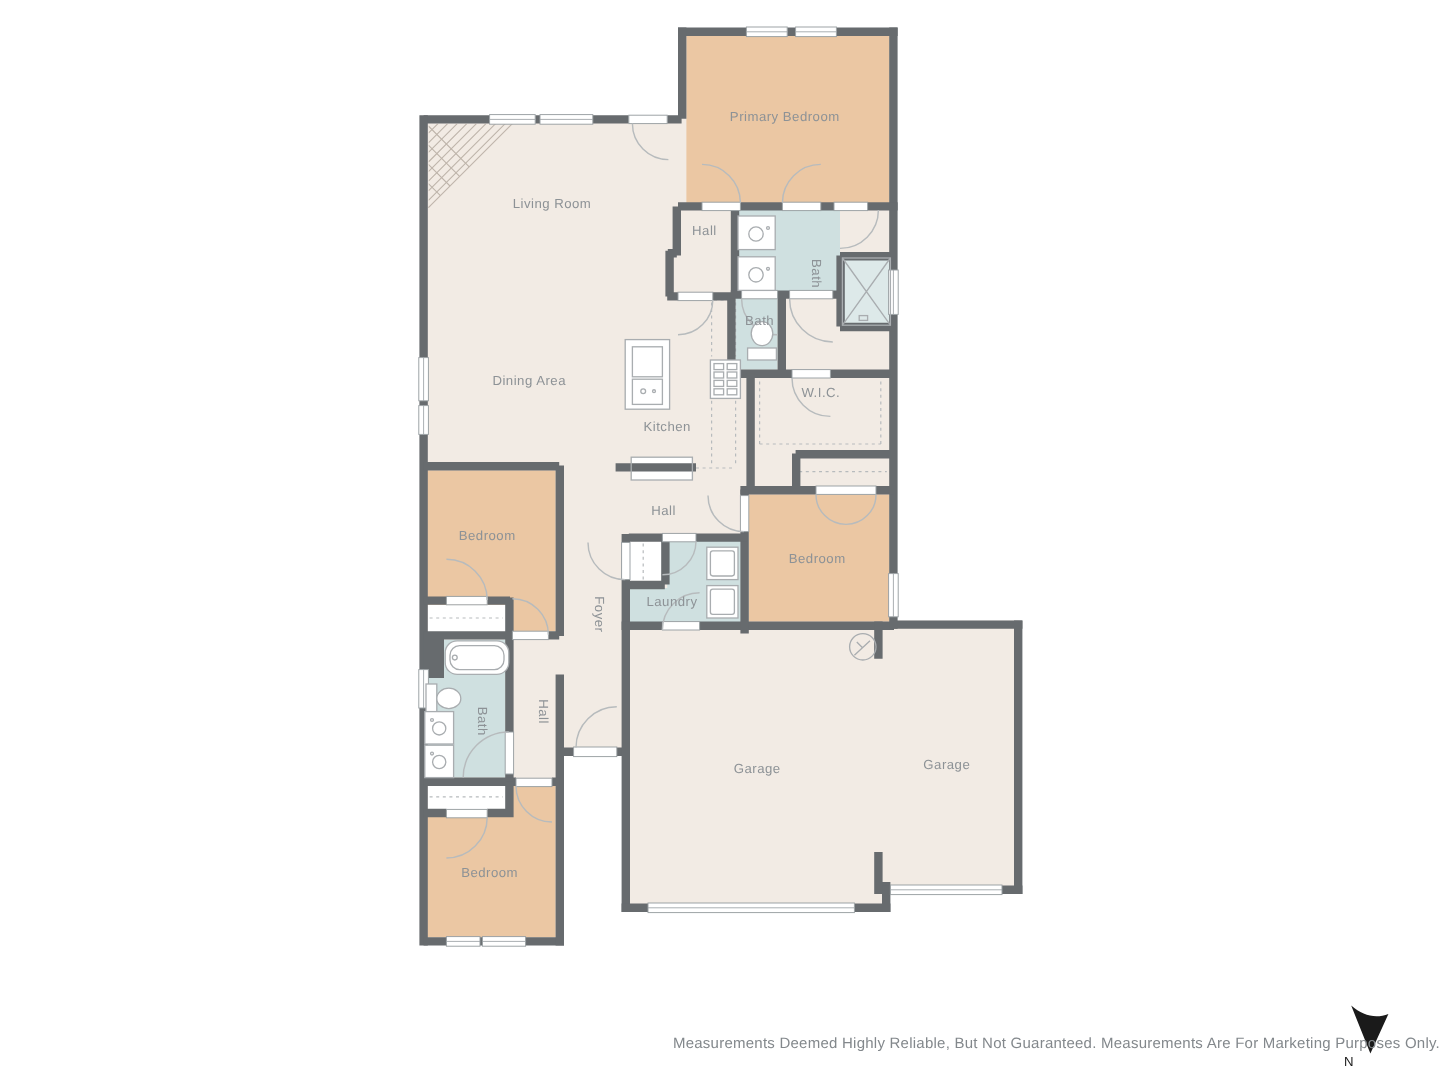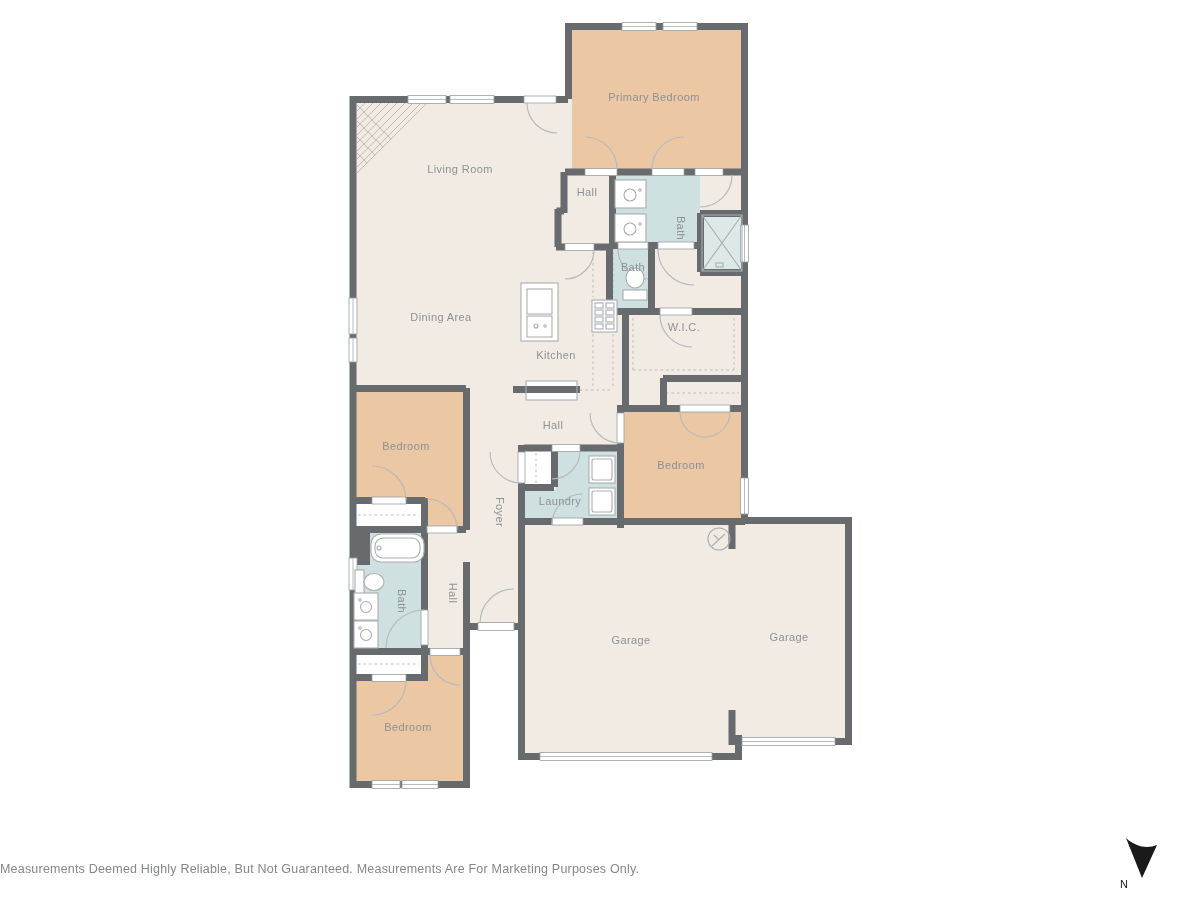--- a/index.html
+++ b/index.html
@@ -14,21 +14,21 @@
   .wallfill{fill:var(--c-wall,#676b6e);}
   .fix{stroke:var(--c-fixture,#a9adb0);stroke-width:1.1;fill:#ffffff;}
   .fixn{stroke:var(--c-fixture,#a9adb0);stroke-width:1.1;fill:none;}
   .dash{stroke:var(--c-dash,#b7bbbd);stroke-width:1;fill:none;stroke-dasharray:2.5,3;}
   .arc{stroke:var(--c-dash,#b7bbbd);stroke-width:1.2;fill:none;}
   .win{fill:#ffffff;stroke:#9aa0a3;stroke-width:0.8;}
   .winline{stroke:#9aa0a3;stroke-width:0.7;fill:none;}
   .hatch{stroke:var(--c-hatch,#beb4aa);stroke-width:0.9;fill:none;}
   .lbl{font-family:"Liberation Sans",sans-serif;font-size:11px;fill:var(--c-label,#8d9296);
        letter-spacing:.4px;text-anchor:middle;}
-  .disclaimer{position:absolute;left:0;right:0;top:862px;text-align:left;
+  .disclaimer{position:absolute;left:0;right:0;top:862px;text-align:right;
        font-size:12.5px;color:var(--c-text,#83888c);letter-spacing:.2px;}
   .north{fill:var(--c-north,#1a1a1a);}
   .northlbl{font-size:11px;fill:var(--c-north,#1a1a1a);text-anchor:middle;font-family:"Liberation Sans",sans-serif;}
 </style>
 </head>
 <body>
 
 <div class="page">
 <svg width="1200" height="900" viewBox="0 0 1200 900">
 

